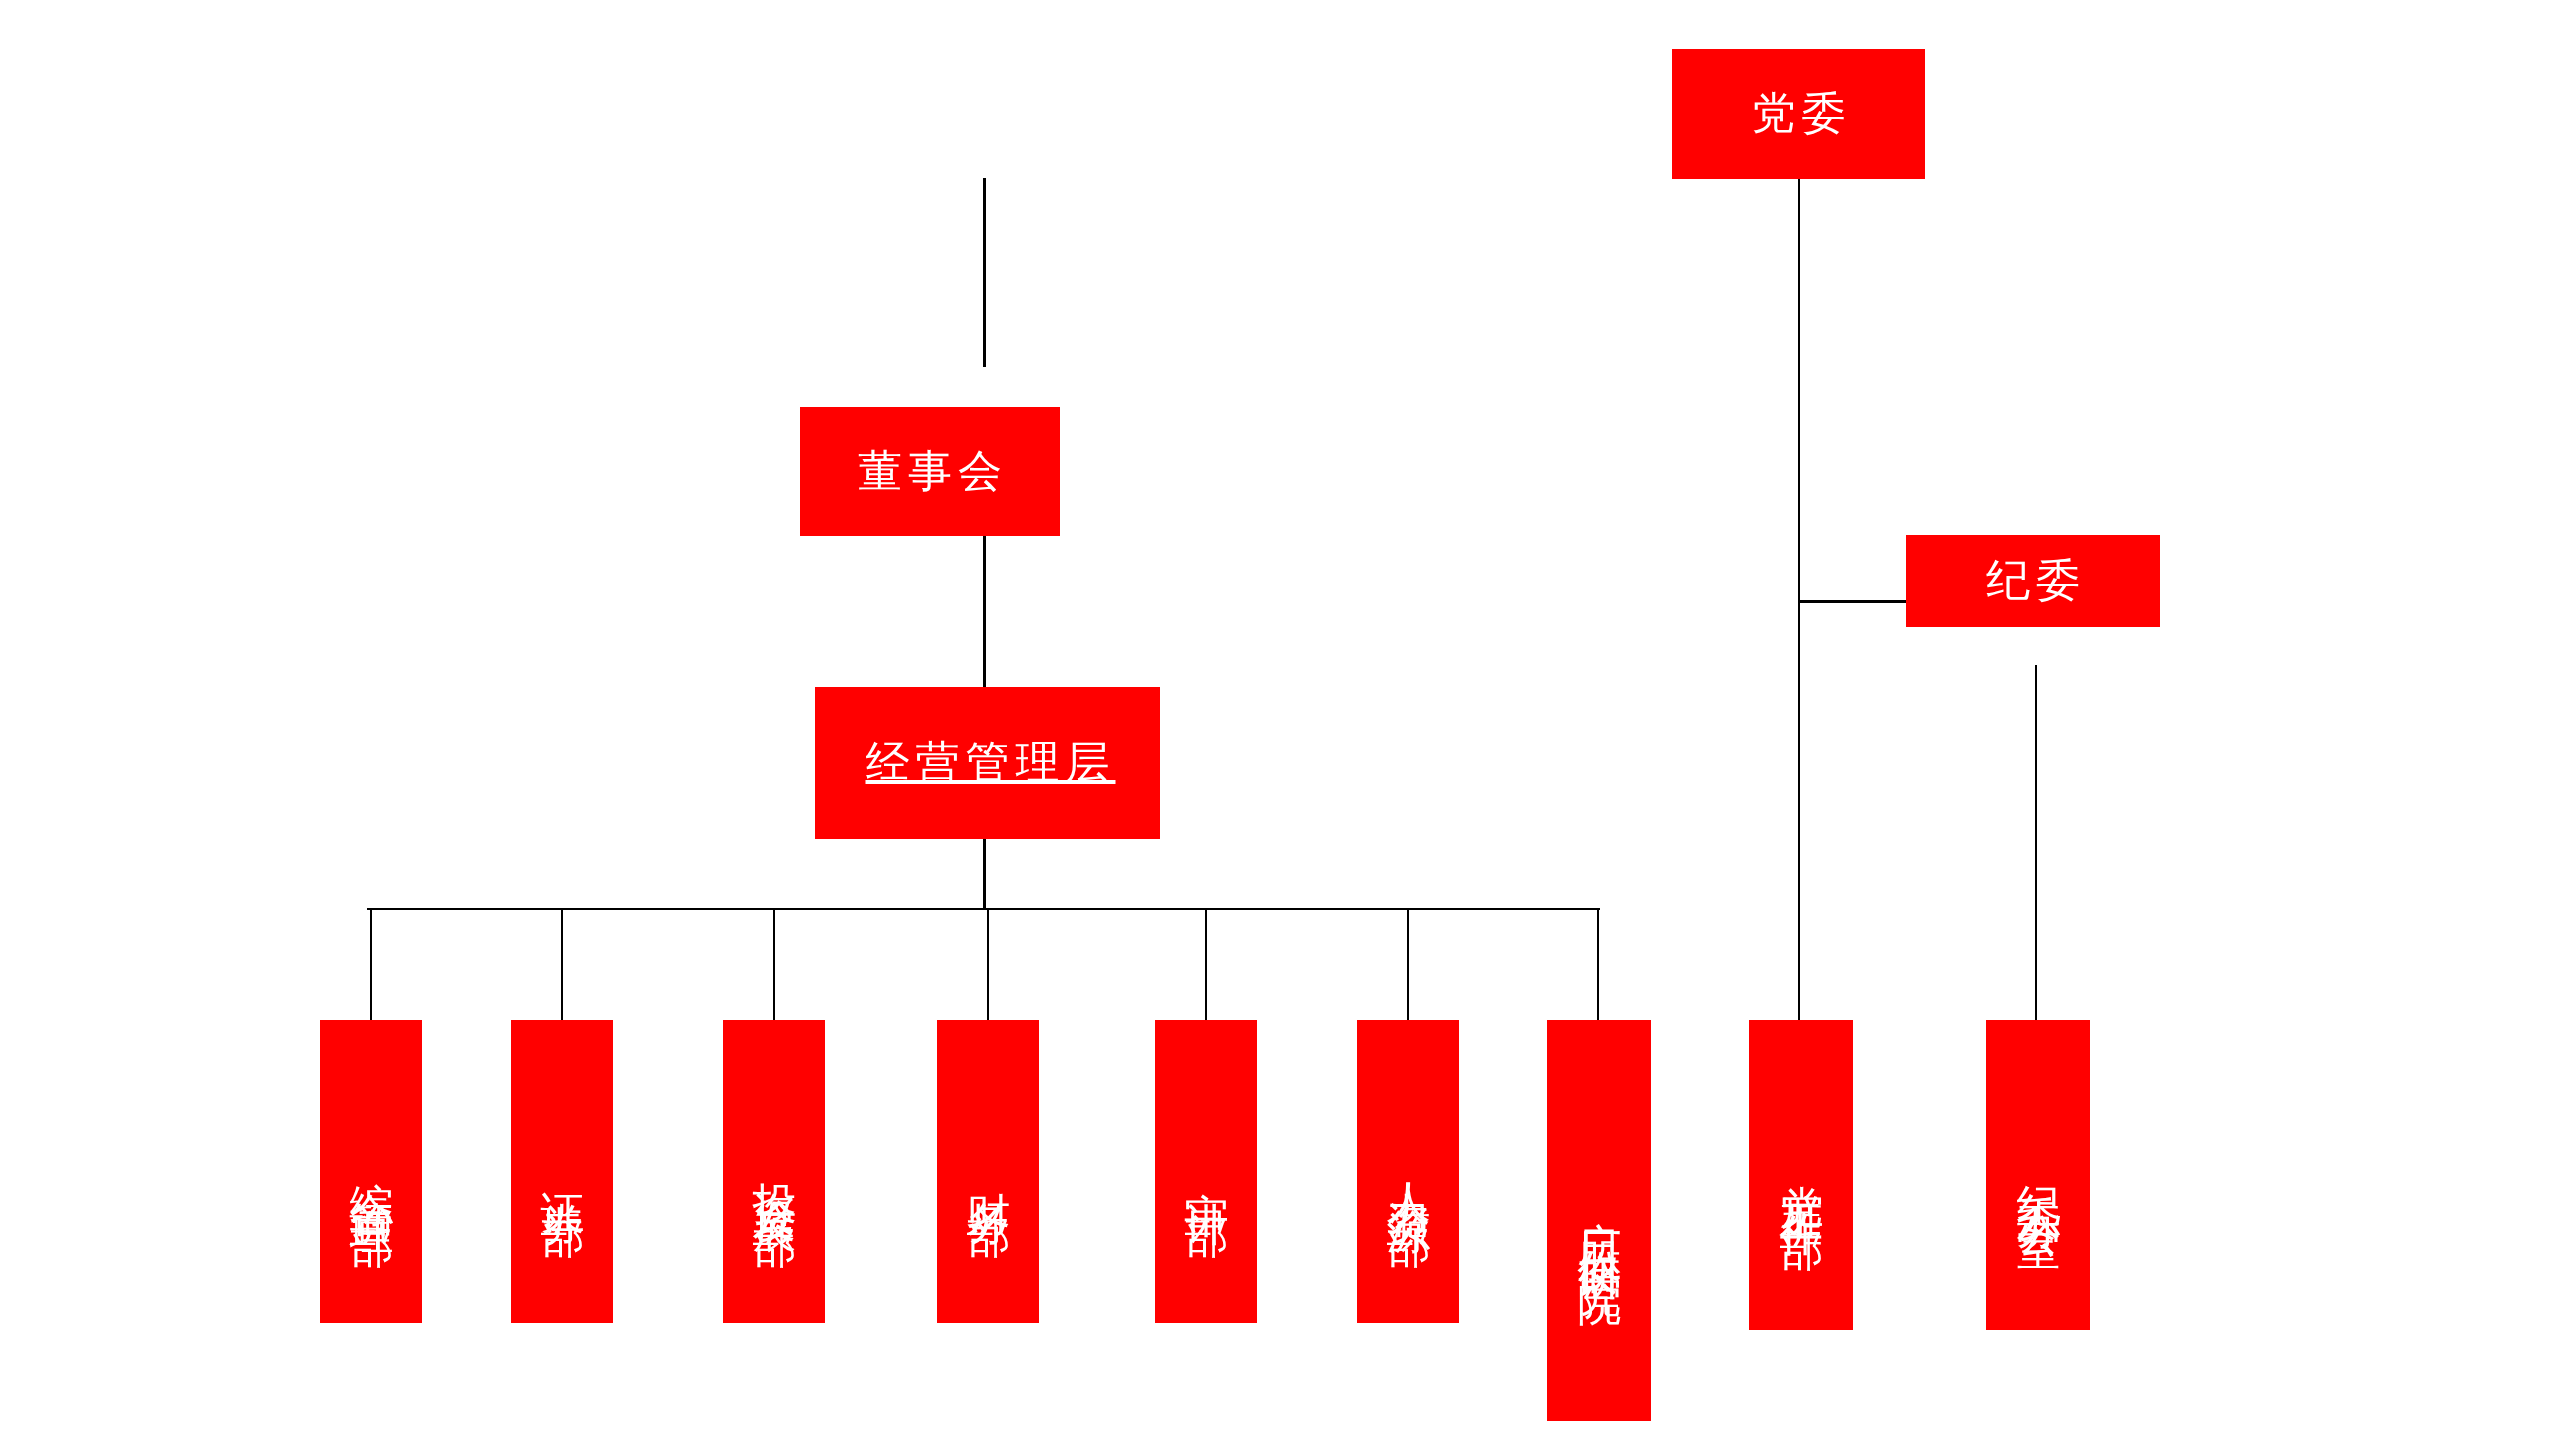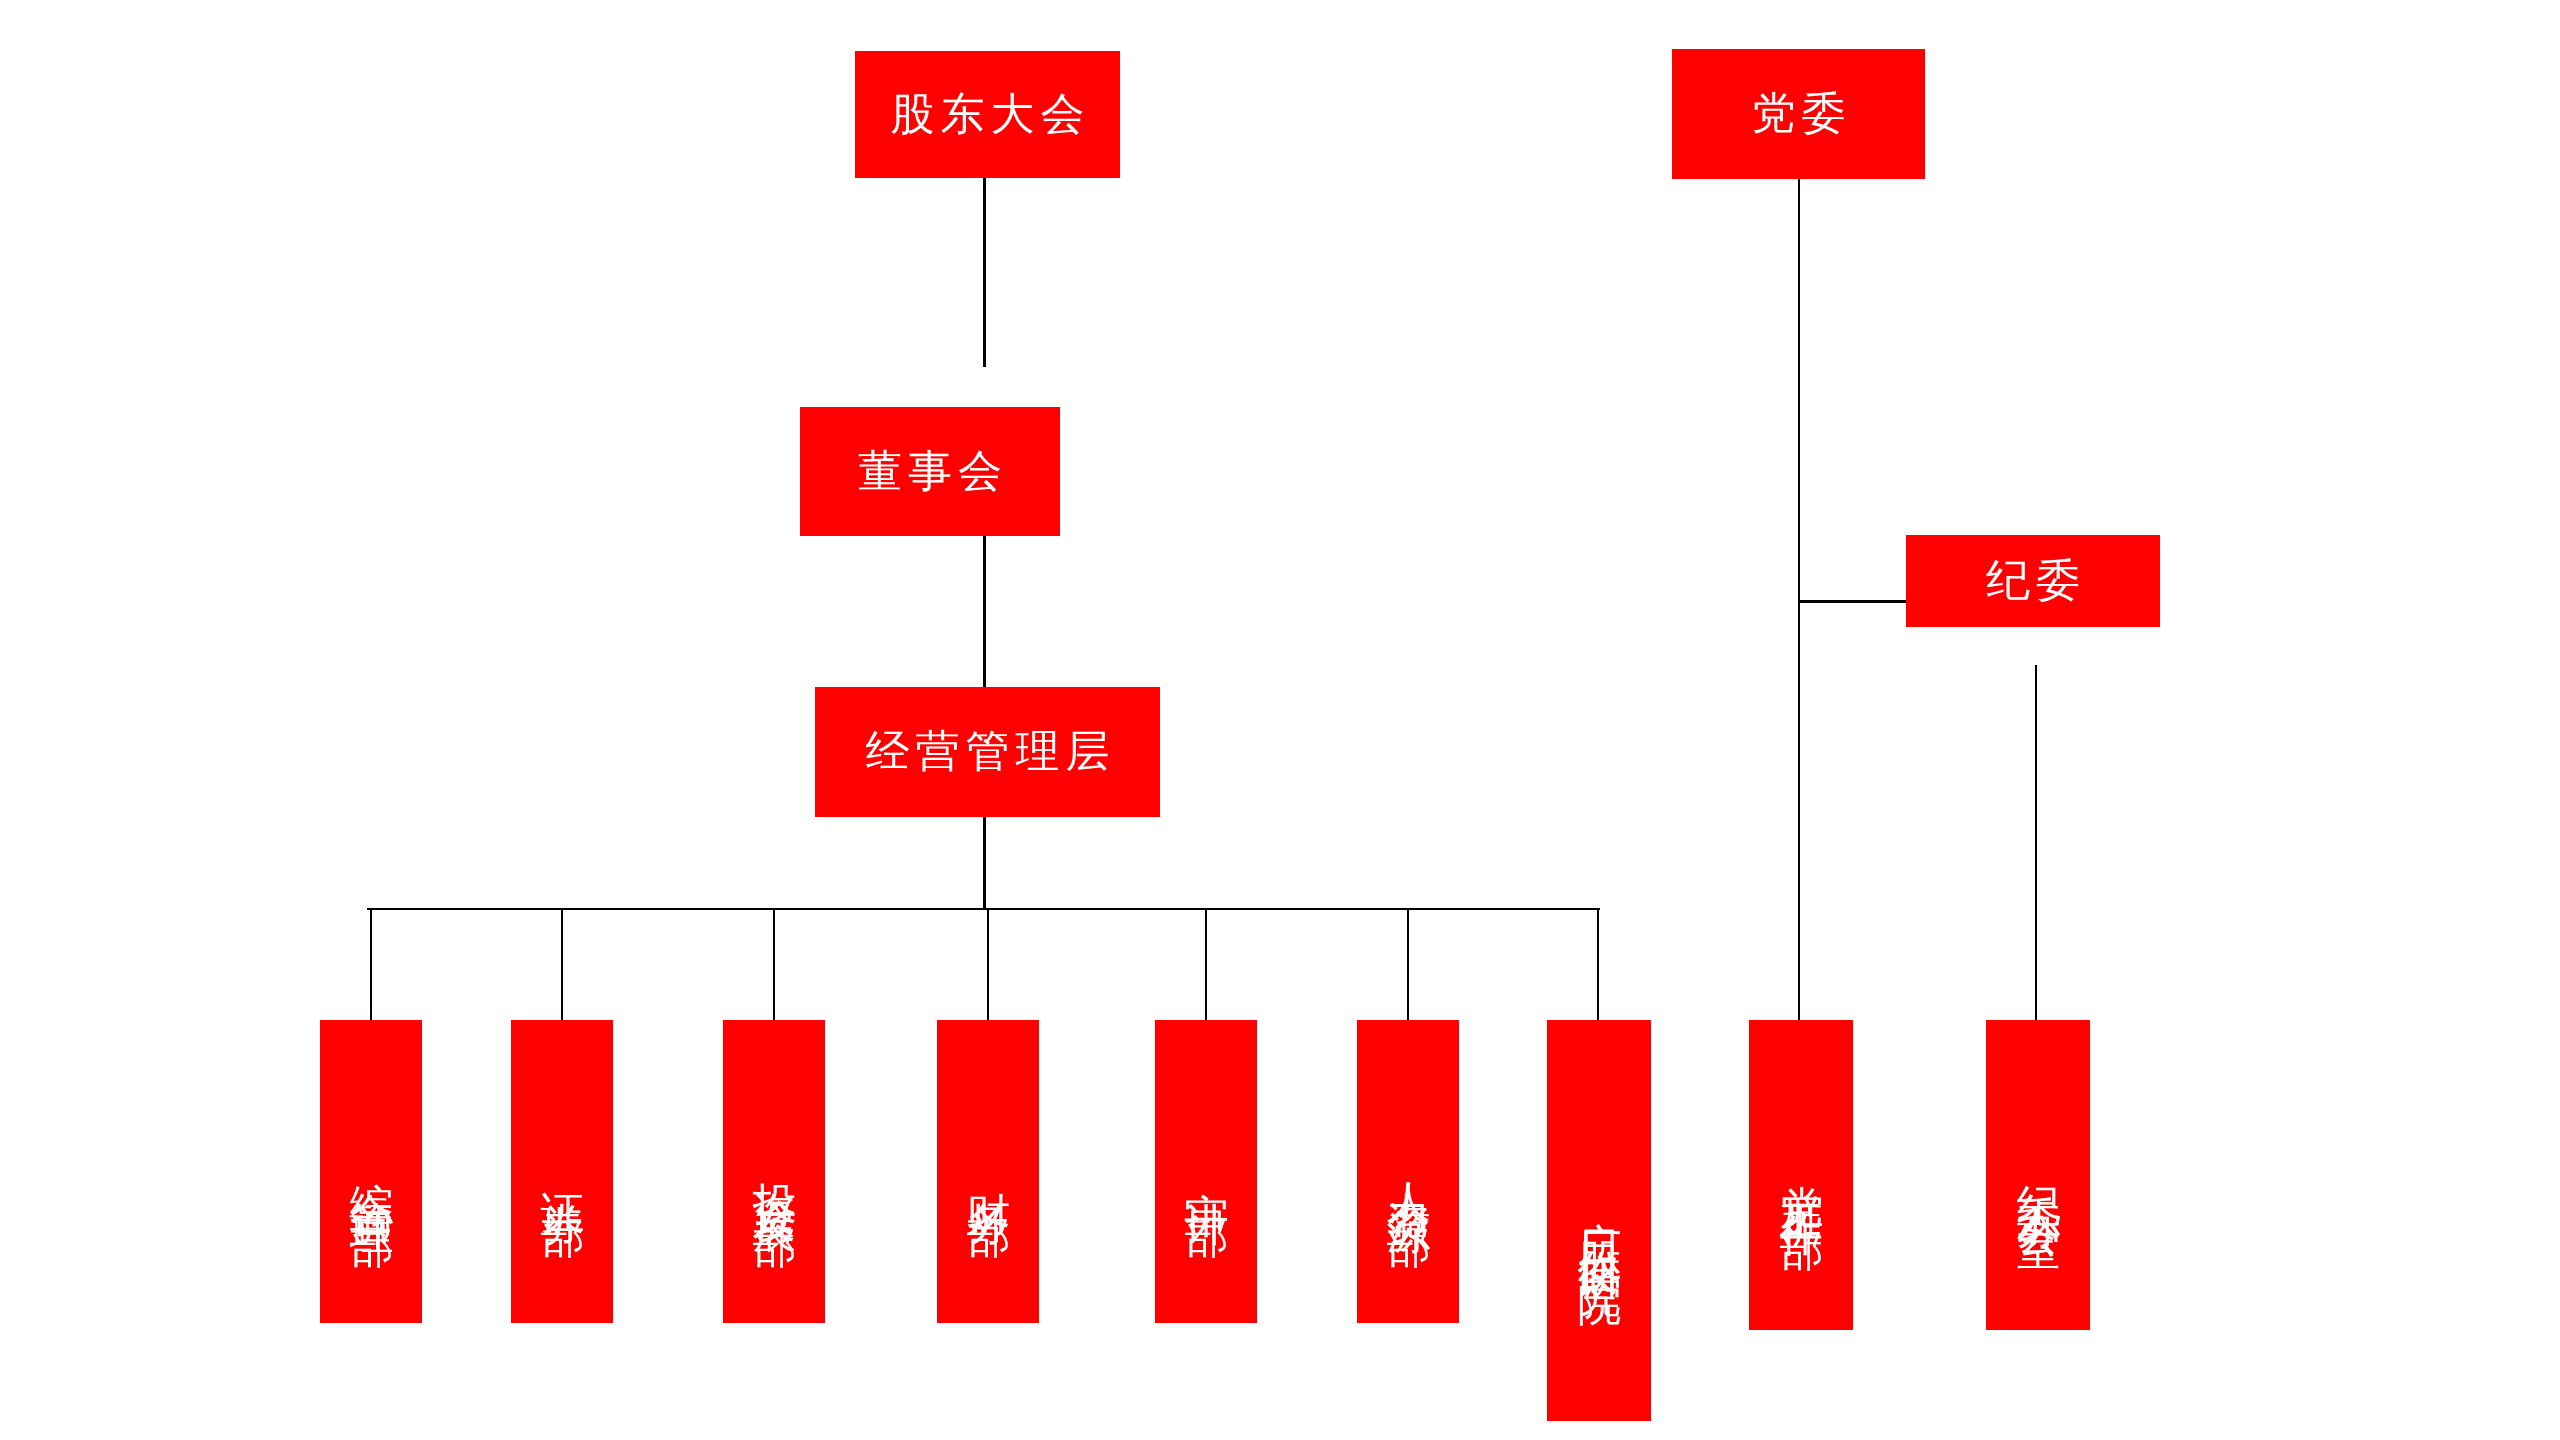--- a/index.html
+++ b/index.html
@@ -36,21 +36,21 @@
     letter-spacing: 10px;
   }
   .line {
     position: absolute;
     background: #000000;
   }
 
   
   .pos-shareholders { left: 855px;  top: 51px;   width: 265px; height: 127px; }
   .pos-board        { left: 800px;  top: 367px;  width: 260px; height: 129px; margin-top: 40px; }
-  .pos-management   { left: 815px;  top: 687px;  width: 345px; height: 130px; }
+  .pos-management   { left: 815px;  top: 687px;  width: 345px; height: 152px; text-decoration: underline; }
   .pos-party        { left: 1672px; top: 49px;   width: 253px; height: 130px; }
   .pos-discipline   { left: 1906px; top: 535px;  width: 254px; height: 92px; }
 
   .pos-dept1 { left: 320px;  top: 1020px; width: 102px; height: 303px; }
   .pos-dept2 { left: 511px;  top: 1020px; width: 102px; height: 303px; }
   .pos-dept3 { left: 723px;  top: 1020px; width: 102px; height: 303px; }
   .pos-dept4 { left: 937px;  top: 1020px; width: 102px; height: 303px; }
   .pos-dept5 { left: 1155px; top: 1020px; width: 102px; height: 303px; }
   .pos-dept6 { left: 1357px; top: 1020px; width: 102px; height: 303px; }
   .pos-dept7 { left: 1547px; top: 1020px; width: 104px; height: 401px; }
@@ -86,21 +86,20 @@
   <div class="line pos-d2"></div>
   <div class="line pos-d3"></div>
   <div class="line pos-d4"></div>
   <div class="line pos-d5"></div>
   <div class="line pos-d6"></div>
   <div class="line pos-d7"></div>
   <div class="line pos-v4"></div>
   <div class="line pos-h2"></div>
   <div class="line pos-v5"></div>
 
-  <div class="node h-node pos-shareholders">股东大会</div>
 
   <div class="node h-node pos-board">董事会</div>
 
   <div class="node h-node pos-management">经营管理层</div>
 
   <div class="node h-node pos-party">党委</div>
 
   <div class="node h-node pos-discipline">纪委</div>
 
   <div class="node v-node pos-dept1">综合管理部</div>

